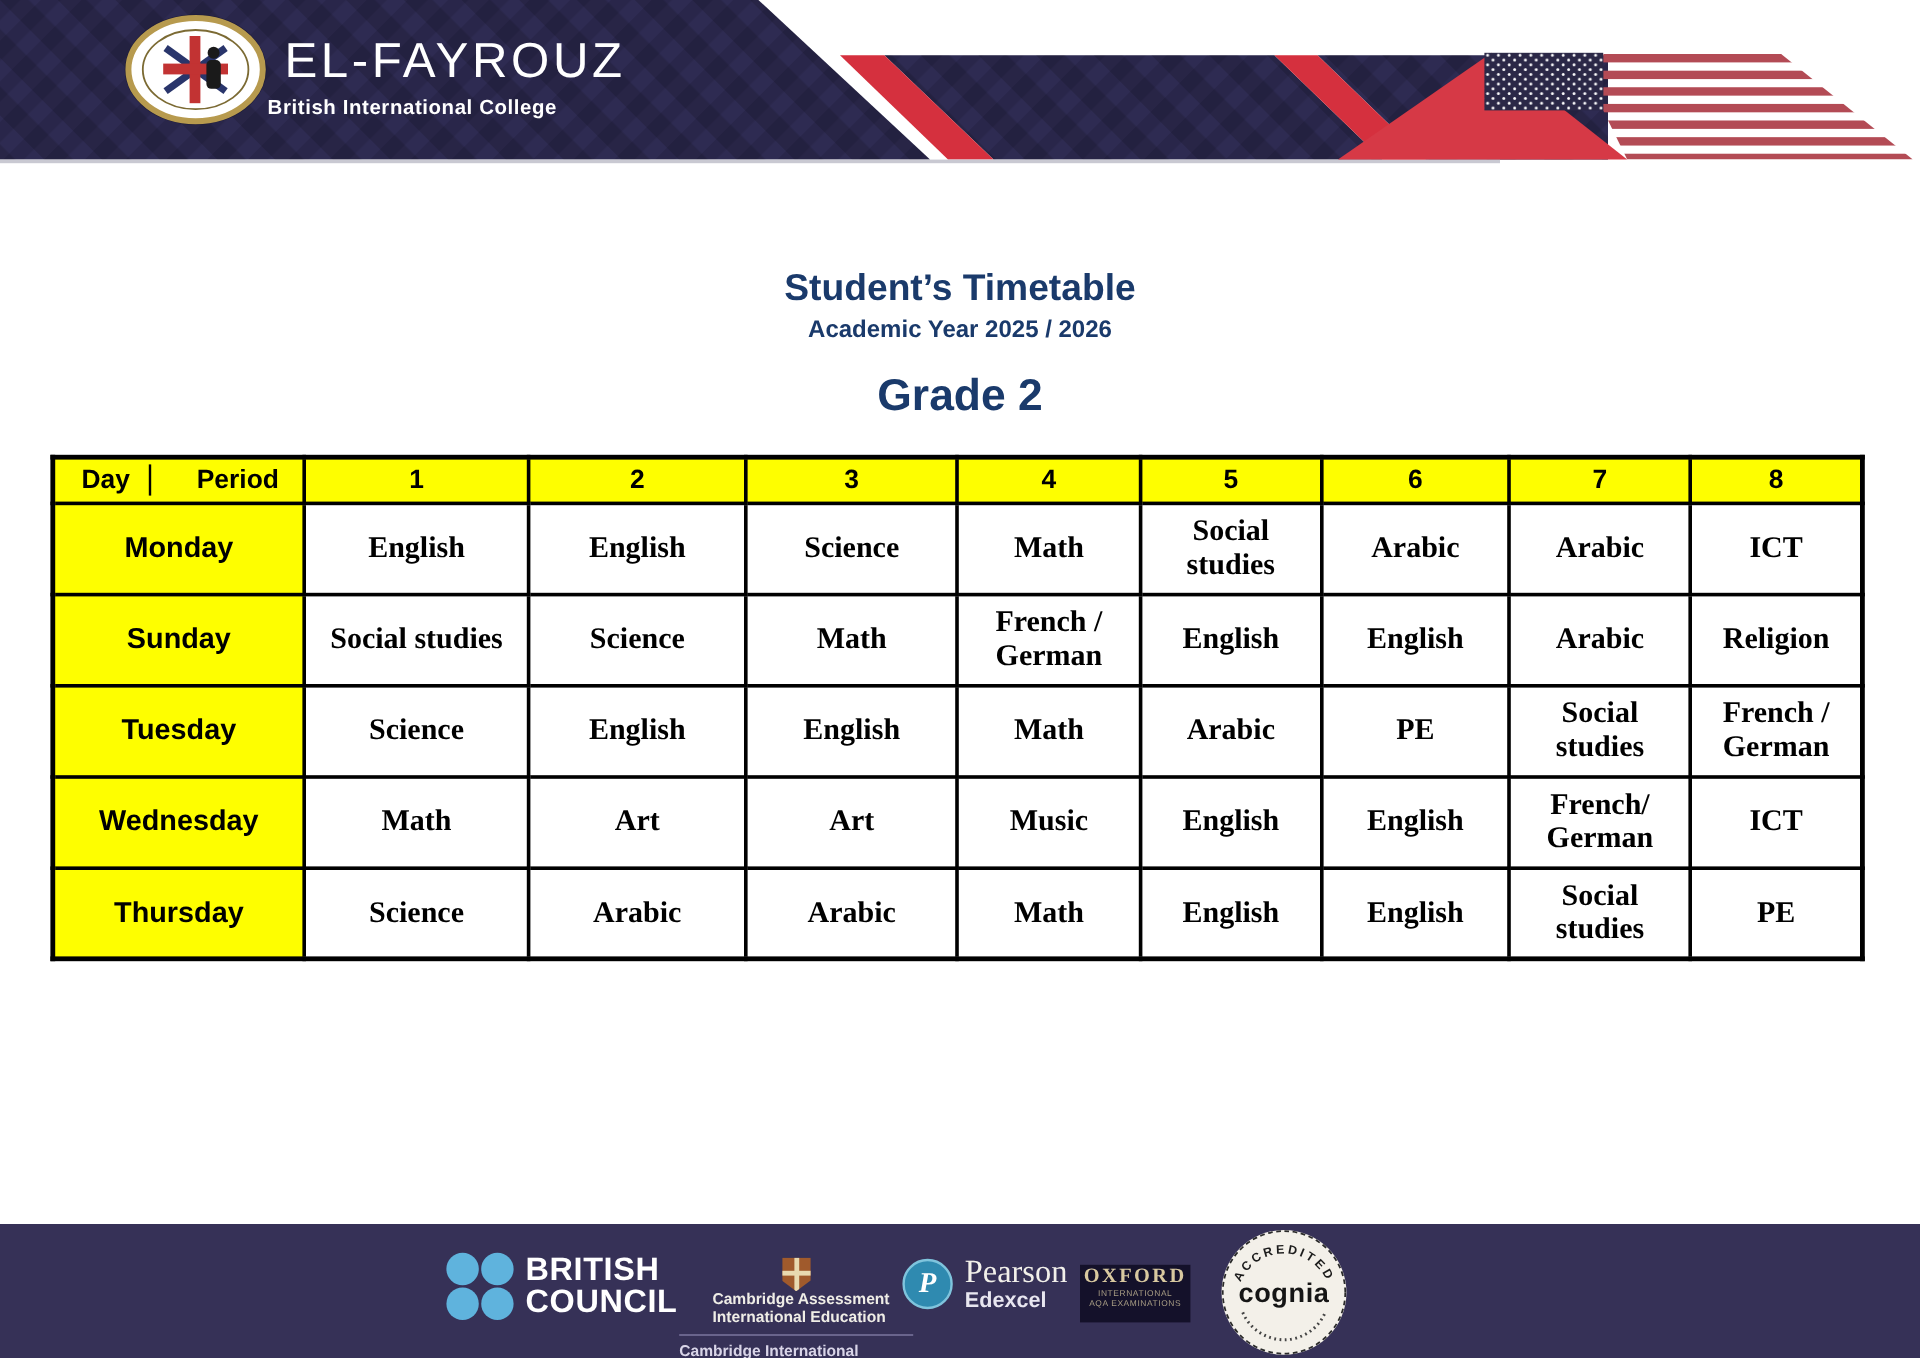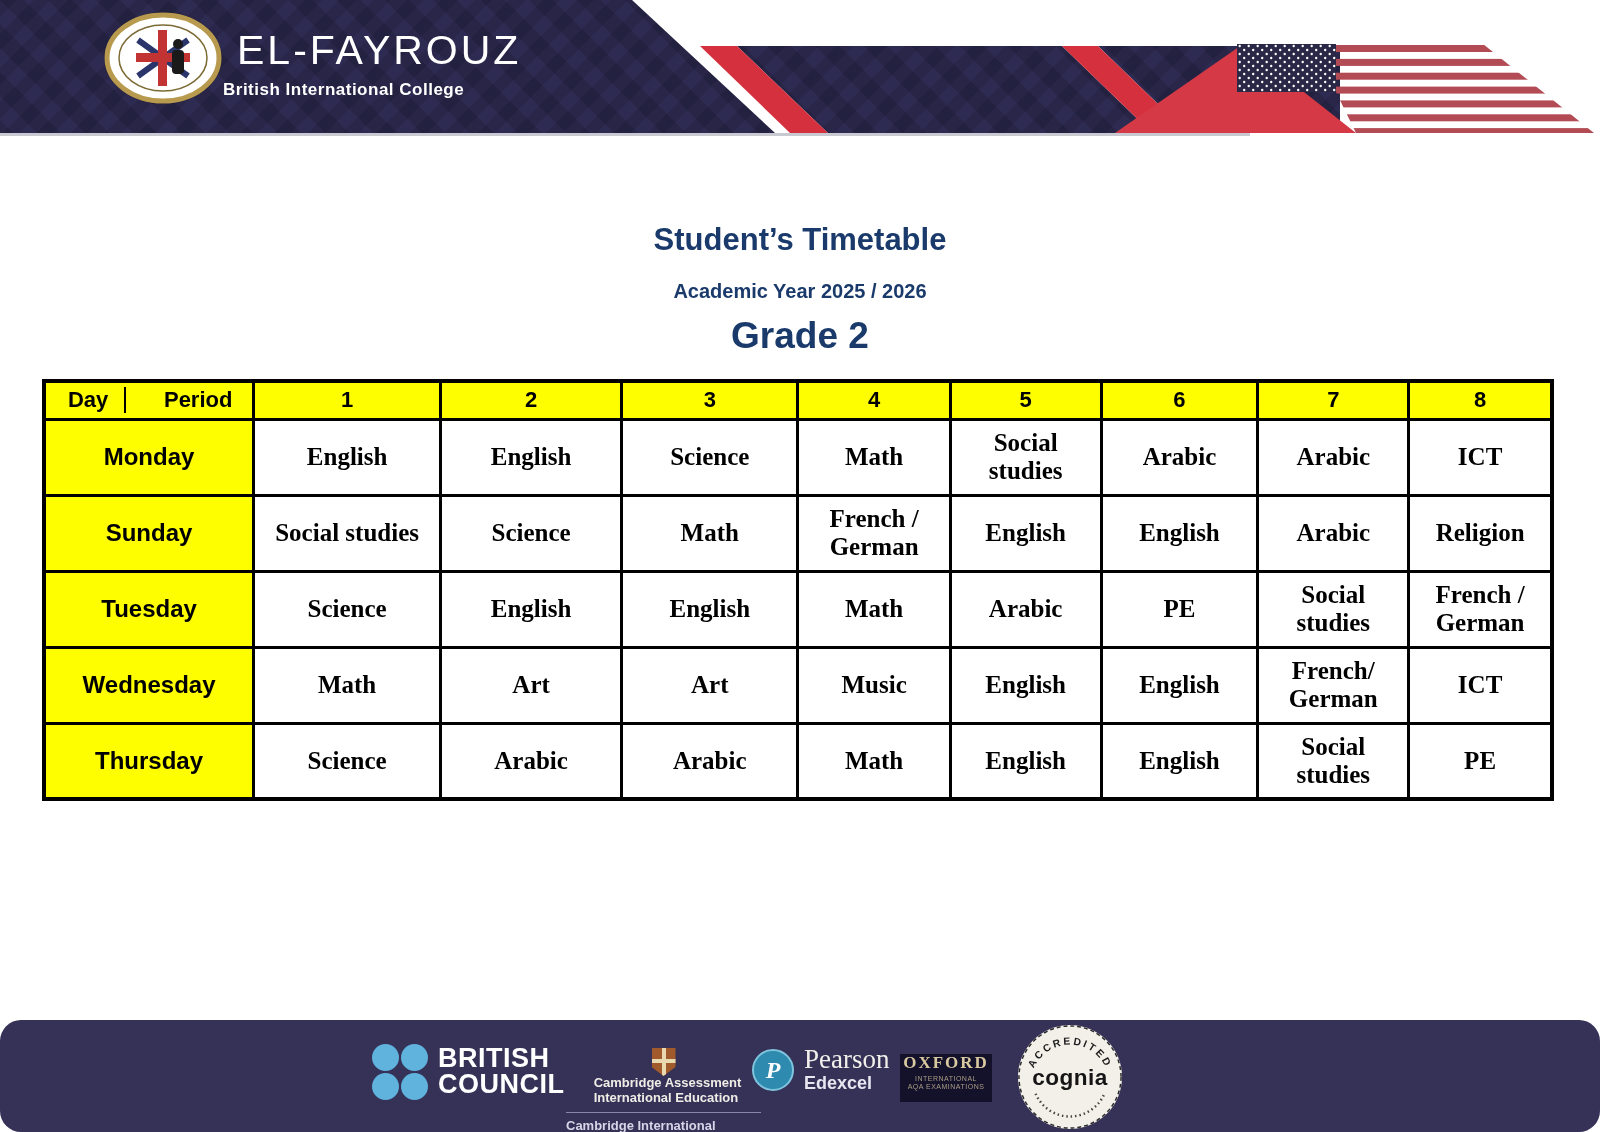--- a/index.html
+++ b/index.html
@@ -14,22 +14,22 @@
     position:absolute;left:237px;top:30px;color:#ffffff;
     font-size:41px;font-weight:400;letter-spacing:3px;line-height:1;
   }
   .school-subtitle{
     position:absolute;left:223px;top:80px;color:#ffffff;
     font-size:17px;font-weight:700;letter-spacing:0.5px;
   }
   
   .titles{position:absolute;top:222px;left:0;width:1600px;text-align:center;color:#1a3a6b;}
   .title-main{font-size:31px;font-weight:700;line-height:1.15;}
-  .title-year{font-size:20px;font-weight:700;margin-top:22px;}
-  .title-grade{font-size:37px;font-weight:700;margin-top:12px;}
+  .title-year{font-size:20px;font-weight:700;margin-top:6px;}
+  .title-grade{font-size:37px;font-weight:700;margin-top:22px;}
   
   .timetable-wrap{position:absolute;top:379px;left:42px;width:1512px;}
   table.timetable{
     border-collapse:collapse;table-layout:fixed;width:100%;
     border:4px solid #000;background:#fff;
   }
   table.timetable td{
     border:3px solid #000;text-align:center;vertical-align:middle;padding:0 6px;
   }
   tr.head-row{height:38px;}
@@ -39,21 +39,21 @@
   .day-cell{font-size:24px;font-weight:700;font-family:"Liberation Sans",sans-serif;}
   .subject-cell{
     font-family:"Liberation Serif",serif;font-weight:700;font-size:25px;line-height:1.12;
   }
   .corner-flex{display:flex;height:100%;align-items:stretch;padding:0;}
   .corner-flex .half{display:flex;align-items:center;justify-content:center;}
   .corner-flex .day-half{width:43%;}
   .corner-flex .period-half{width:57%;border-left:2px solid #000;padding-left:24px;}
   td.corner-cell{padding:0;}
   
-  .footer{position:absolute;top:1020px;left:0;width:1600px;height:112px;background:#363157;border-radius:21px;}
+  .footer{position:absolute;top:1020px;left:0;width:1600px;height:112px;background:#363157;}
   .logo-group{position:absolute;color:#fff;}
   
   .bc{left:372px;top:24px;display:flex;align-items:center;}
   .bc-dots{width:56px;height:56px;display:grid;grid-template-columns:27px 27px;grid-template-rows:27px 27px;gap:2px;}
   .bc-dot{width:27px;height:27px;border-radius:50%;background:#5fb3dd;}
   .bc-text{margin-left:10px;font-weight:700;font-size:27px;line-height:0.95;letter-spacing:0.5px;}
   
   .camb{left:566px;top:28px;width:195px;font-size:13px;}
   .camb-top{display:flex;align-items:center;flex-direction:column;}
   .camb-shield{

